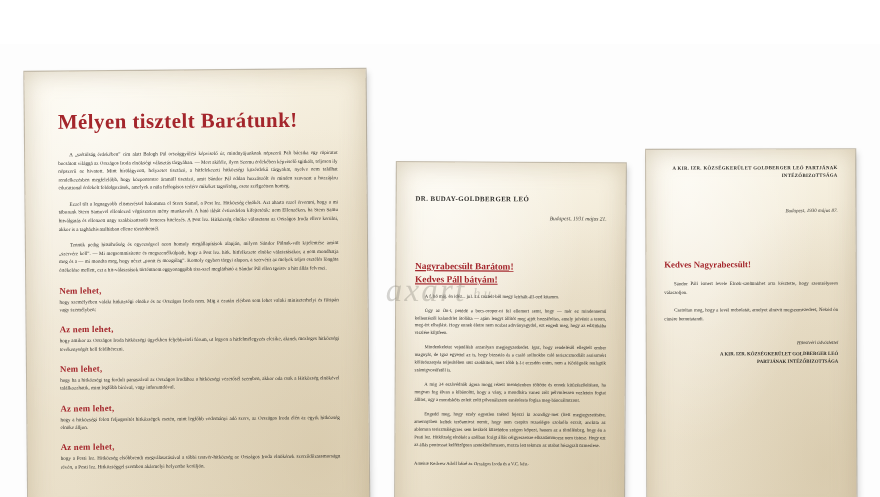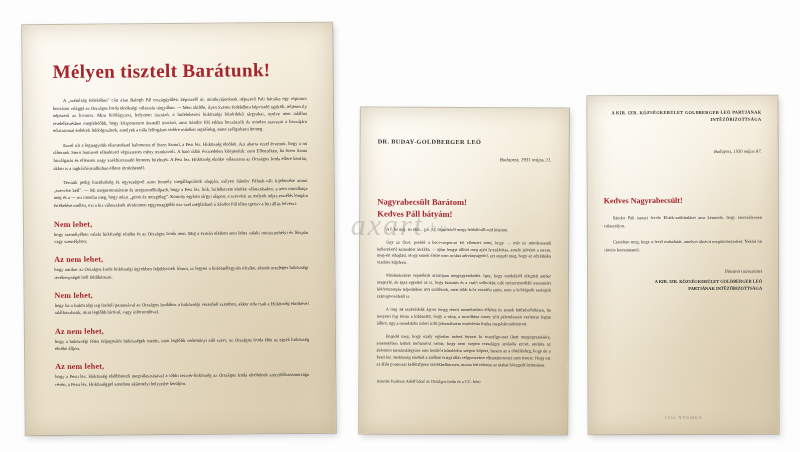--- a/index.html
+++ b/index.html
@@ -6,20 +6,21 @@
   body{
     width:800px;height:452px;
     background:#ffffff;
     font-family:"Liberation Serif", serif;
     overflow:hidden;
     position:relative;
   }
   .stage{
     position:absolute;inset:0;
     background:#fdfdfd;
+    margin-top:40px;
   }
 
   
   .sheet{
     position:absolute;
     background:#efe7d4;
     box-shadow:0 0 0 1px rgba(150,135,105,.55), 2px 3px 6px rgba(0,0,0,.18);
     overflow:hidden;
   }
   .sheet .grain{
@@ -76,21 +77,21 @@
   #sheet2{left:360px;top:108px;width:208px;height:326px;transform:rotate(0.3deg);}
   #sheet2 .content{padding:16px 17px;}
   .s2-letterhead{
     font-size:6.2px;font-weight:bold;color:#2f2e2b;letter-spacing:.4px;
     margin-top:14px;
   }
   .s2-date{
     font-size:5px;color:#3a3833;text-align:right;margin-top:12px;font-style:italic;
   }
   .s2-salut{
-    color:#a4262c;font-weight:bold;font-size:8.5px;margin-top:34px;line-height:1.45;
+    color:#a4262c;font-weight:bold;font-size:8.5px;margin-top:34px;line-height:1.45;text-decoration:underline;
   }
   .s2-salut .l2{display:block;}
   .s2-para{
     font-size:4.3px;line-height:1.62;text-align:justify;color:#2b2a27;
     margin:6px 0 0 0;text-indent:9px;
   }
   .s2-foot{font-size:4.2px;color:#2b2a27;margin-top:10px;}
 
   
   #sheet3{left:588px;top:96px;width:190px;height:338px;transform:rotate(-0.2deg);}

